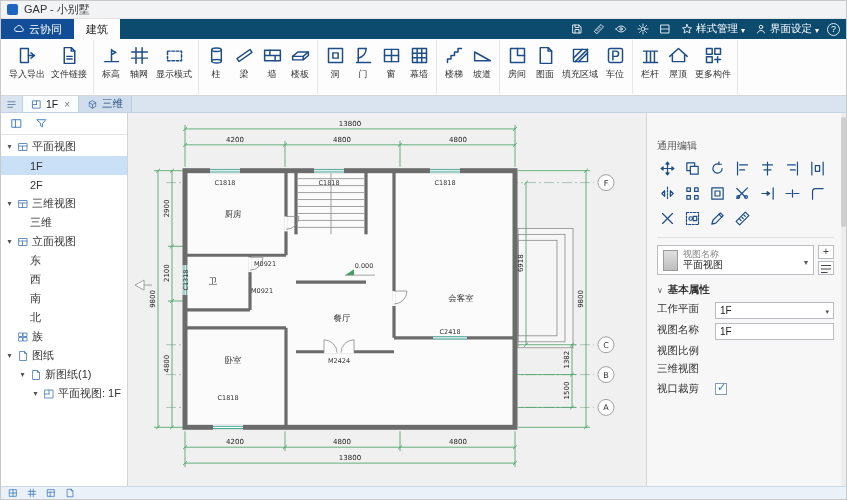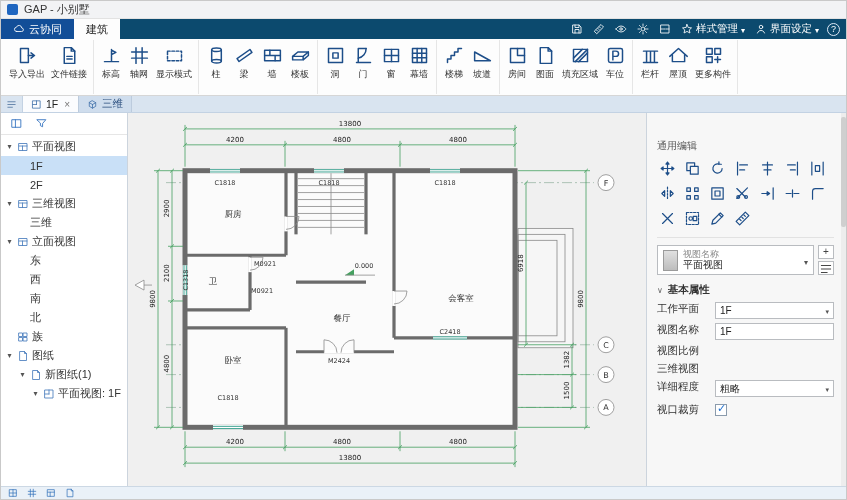--- a/index.html
+++ b/index.html
@@ -836,27 +836,20 @@
             <div class="pctl">
               <span class="val">1F</span>
             </div>
           </div>
           <div class="prow">
             <span class="plabel">视图比例</span>
           </div>
           <div class="prow">
             <span class="plabel">三维视图</span>
           </div>
-          <div class="prow">
-            <span class="plabel">详细程度</span>
-            <div class="pctl">
-              <span class="val">粗略</span>
-              <span class="caret2"></span>
-            </div>
-          </div>
         </div>
       <div>
           <div class="crow">
             <span class="clabel">视口裁剪</span>
             <span class="cbox checked"></span>
           </div>
         </div>
       <div class="vscroll">
           <div class="vthumb"></div>
         </div>

